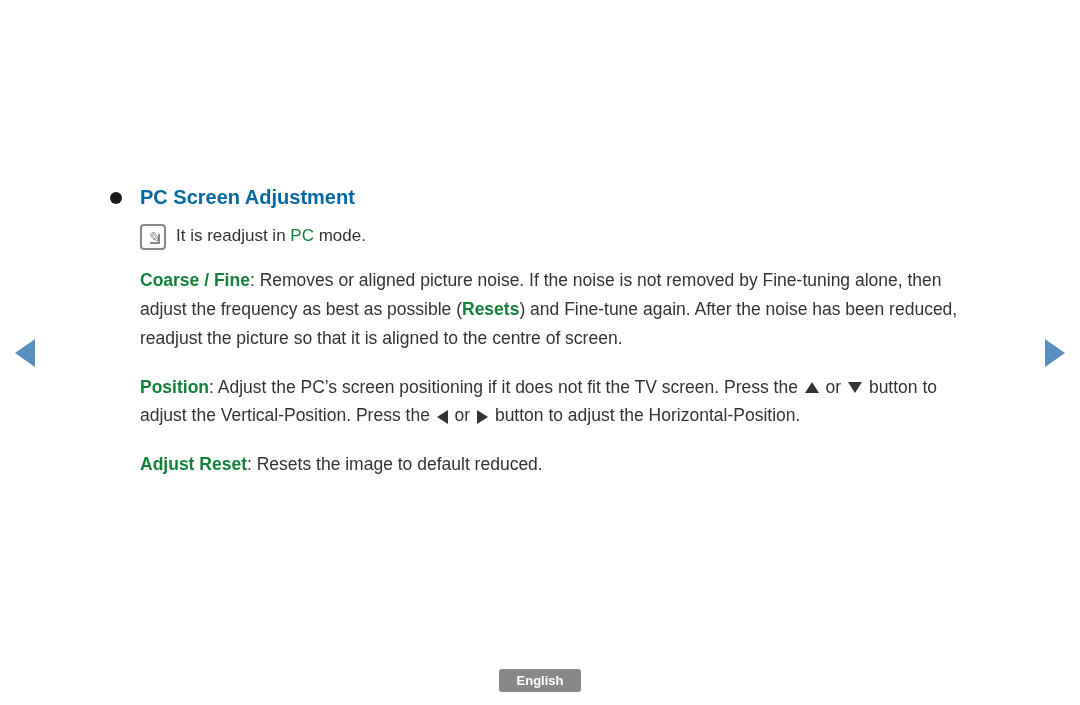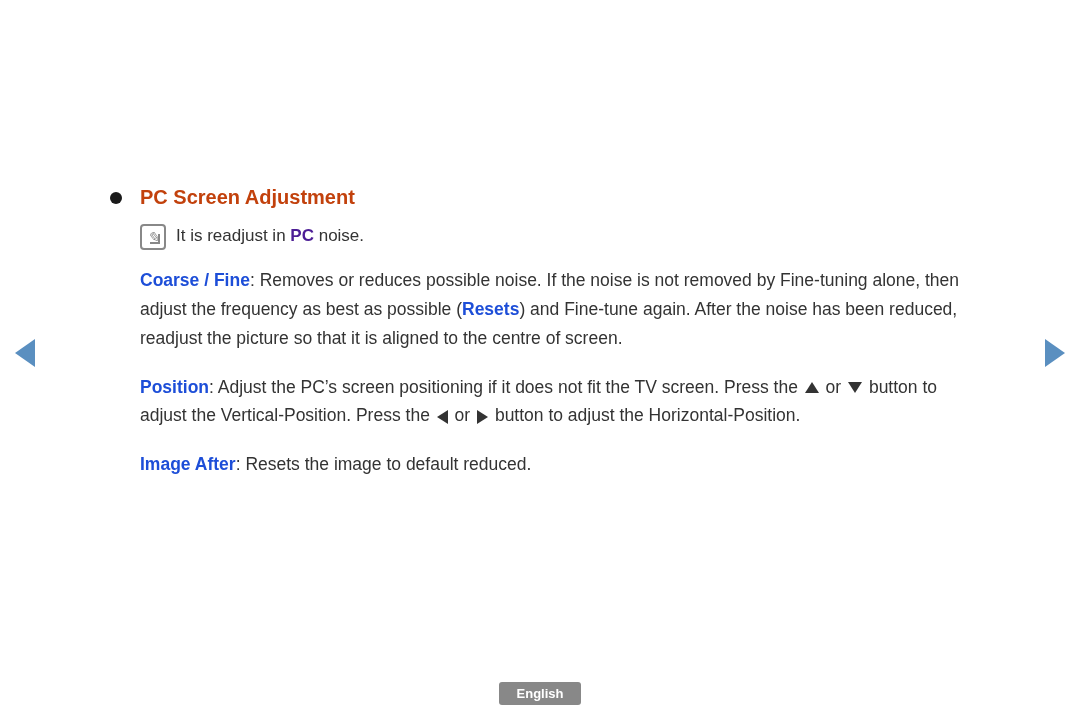--- a/index.html
+++ b/index.html
@@ -48,21 +48,21 @@
       margin-top: 6px;
       margin-right: 18px;
       flex-shrink: 0;
     }
 
     .bullet-content {
       flex: 1;
     }
 
     .section-title {
-      color: #c2410c;
+      color: #0369a1;
       font-size: 20px;
       font-weight: bold;
       margin-bottom: 14px;
     }
 
     .note-block {
       display: flex;
       align-items: flex-start;
       margin-bottom: 16px;
     }
@@ -98,33 +98,33 @@
       font-style: italic;
     }
 
     .note-text {
       font-size: 17px;
       color: #333;
       line-height: 1.5;
     }
 
     .note-text .highlight {
-      color: #4c1d95;
-      font-weight: bold;
+      color: #15803d;
+      font-weight: normal;
     }
 
     .para-block {
       margin-bottom: 20px;
       line-height: 1.65;
       font-size: 17.5px;
       color: #333;
     }
 
     .para-block .term {
-      color: #1d4ed8;
+      color: #15803d;
       font-weight: bold;
     }
 
     .arrow-btn {
       position: absolute;
       top: 50%;
       transform: translateY(-50%);
       width: 30px;
       height: 50px;
       display: flex;
@@ -157,21 +157,21 @@
       border-left: 20px solid #5a8fc0;
     }
 
     .footer-bar {
       position: absolute;
       bottom: 0;
       left: 0;
       right: 0;
       height: 36px;
       display: flex;
-      align-items: flex-end;
+      align-items: flex-start;
       justify-content: center;
     }
 
     .lang-badge {
       background: #888888;
       color: #ffffff;
       font-size: 13px;
       font-weight: bold;
       padding: 4px 18px;
       border-radius: 3px;
@@ -240,34 +240,34 @@
       <div class="bullet-dot"></div>
       <div class="bullet-content">
 
         <div class="section-title">PC Screen Adjustment</div>
 
         <div class="note-block">
           <div class="note-icon">
             <span class="note-pencil">✎</span>
           </div>
           <div class="note-text">
-            <span>It is readjust in </span><span class="highlight">PC</span><span> noise.</span>
+            <span>It is readjust in </span><span class="highlight">PC</span><span> mode.</span>
           </div>
         </div>
 
         <div class="para-block">
-          <span class="term">Coarse / Fine</span><span>:</span><span> Removes or reduces possible noise. If the noise is not removed by Fine-tuning alone, then adjust the frequency as best as possible (</span><span class="term">Resets</span><span>) and Fine-tune again. After the noise has been reduced, readjust the picture so that it is aligned to the centre of screen.</span>
+          <span class="term">Coarse / Fine</span><span>:</span><span> Removes or aligned picture noise. If the noise is not removed by Fine-tuning alone, then adjust the frequency as best as possible (</span><span class="term">Resets</span><span>) and Fine-tune again. After the noise has been reduced, readjust the picture so that it is aligned to the centre of screen.</span>
         </div>
 
         <div class="para-block">
           <span class="term">Position</span><span>:</span><span> Adjust the PC’s screen positioning if it does not fit the TV screen. Press the </span><span class="triangle-up"></span><span> or </span><span class="triangle-down"></span><span> button to adjust the Vertical-Position. Press the </span><span class="triangle-left"></span><span> or </span><span class="triangle-right"></span><span> button to adjust the Horizontal-Position.</span>
         </div>
 
         <div class="para-block">
-          <span class="term">Image After</span><span>:</span><span> Resets the image to default reduced.</span>
+          <span class="term">Adjust Reset</span><span>:</span><span> Resets the image to default reduced.</span>
         </div>
 
       </div>
     </div>
 
   </div>
 
   <div class="footer-bar">
     <div class="lang-badge">English</div>
   </div>

